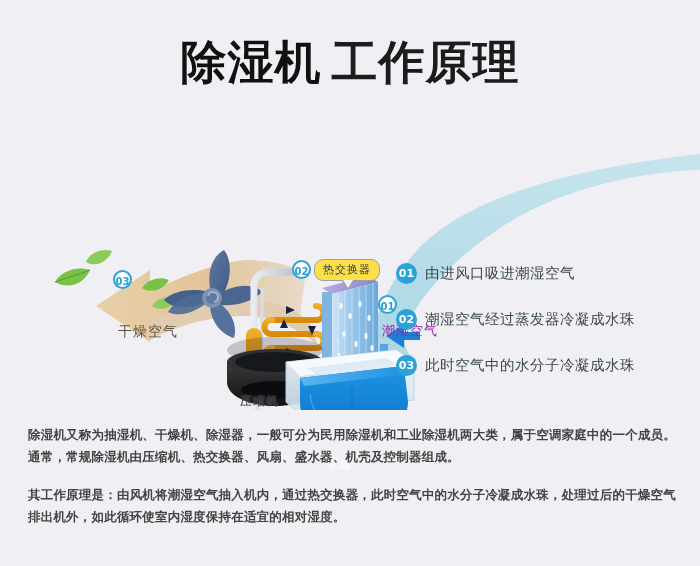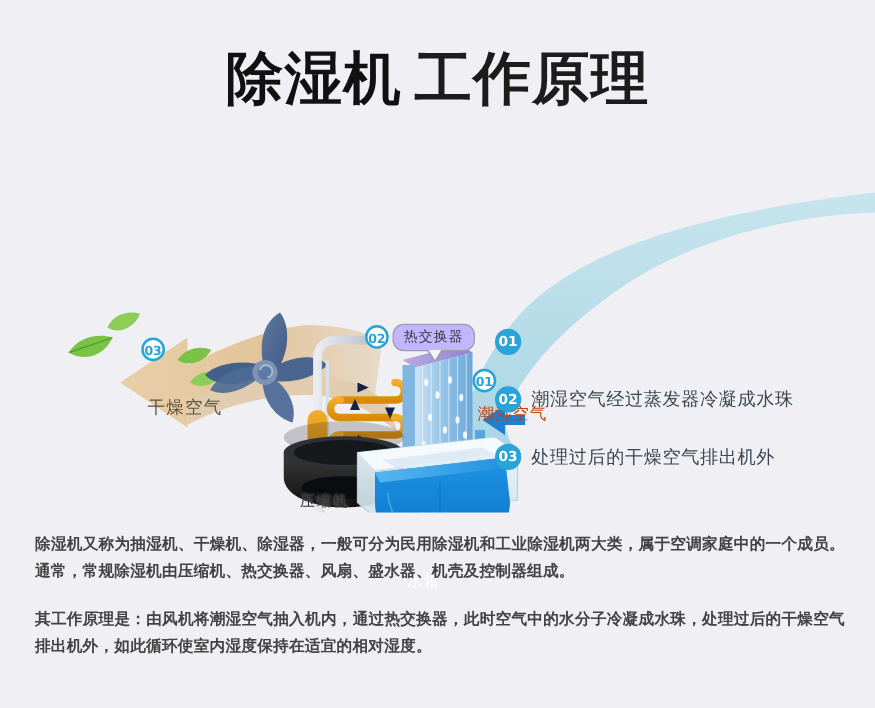--- a/index.html
+++ b/index.html
@@ -51,30 +51,30 @@
   .stage svg { display: block; }
 
   
   .dlabel {
     position: absolute;
     font-family: "DejaVu Sans", "Liberation Sans", sans-serif;
     white-space: nowrap;
   }
   .lbl-dry {
     left: 118px;
-    top: 207px;
+    top: 213px;
     font-size: 14px;
     color: #5e5240;
     letter-spacing: 1px;
   }
   .lbl-humid {
     left: 382px;
     top: 212px;
     font-size: 13px;
-    color: #c2410c;
+    color: #a21caf;
     letter-spacing: 1px;
   }
   .lbl-compressor {
     left: 240px;
     top: 283px;
     font-size: 12px;
     color: #2b2b2b;
     letter-spacing: 1px;
     text-shadow: 0 0 2px rgba(255,255,255,0.6);
   }
@@ -107,21 +107,21 @@
   .nb-01 { left: 378px; top: 185px; }
 
   
   .callout {
     position: absolute;
     left: 314px;
     top: 149px;
     padding: 2px 8px 3px 8px;
     border: 1px solid #9aa0aa;
     border-radius: 9px;
-    background: #c4b5fd;
+    background: #fde047;
     font-size: 11px;
     color: #333b44;
     letter-spacing: 1px;
     white-space: nowrap;
   }
   .callout::after {
     content: "";
     position: absolute;
     left: 28px;
     bottom: -8px;
@@ -392,28 +392,29 @@
     <div class="numbadge nb-03">03</div>
     <div class="numbadge nb-02">02</div>
     <div class="numbadge nb-01">01</div>
 
     <div class="callout">热交换器</div>
   </div>
 
   <div class="legend">
     <div class="legend-item">
       <div class="legend-badge">01</div>
+      <div class="legend-text">由进风口吸进潮湿空气</div>
     </div>
     <div class="legend-item">
       <div class="legend-badge">02</div>
       <div class="legend-text">潮湿空气经过蒸发器冷凝成水珠</div>
     </div>
     <div class="legend-item">
       <div class="legend-badge">03</div>
-      <div class="legend-text">处理过后的干燥空气排出机外</div>
+      <div class="legend-text">此时空气中的水分子冷凝成水珠</div>
     </div>
   </div>
 
   <div class="body-copy">
     <p class="para">除湿机又称为抽湿机、干燥机、除湿器，一般可分为民用除湿机和工业除湿机两大类，属于空调家庭中的一个成员。通常，常规除湿机由压缩机、热交换器、风扇、盛水器、机壳及控制器组成。</p>
     <p class="para">其工作原理是：由风机将潮湿空气抽入机内，通过热交换器，此时空气中的水分子冷凝成水珠，处理过后的干燥空气排出机外，如此循环使室内湿度保持在适宜的相对湿度。</p>
   </div>
 
 </div>
 

